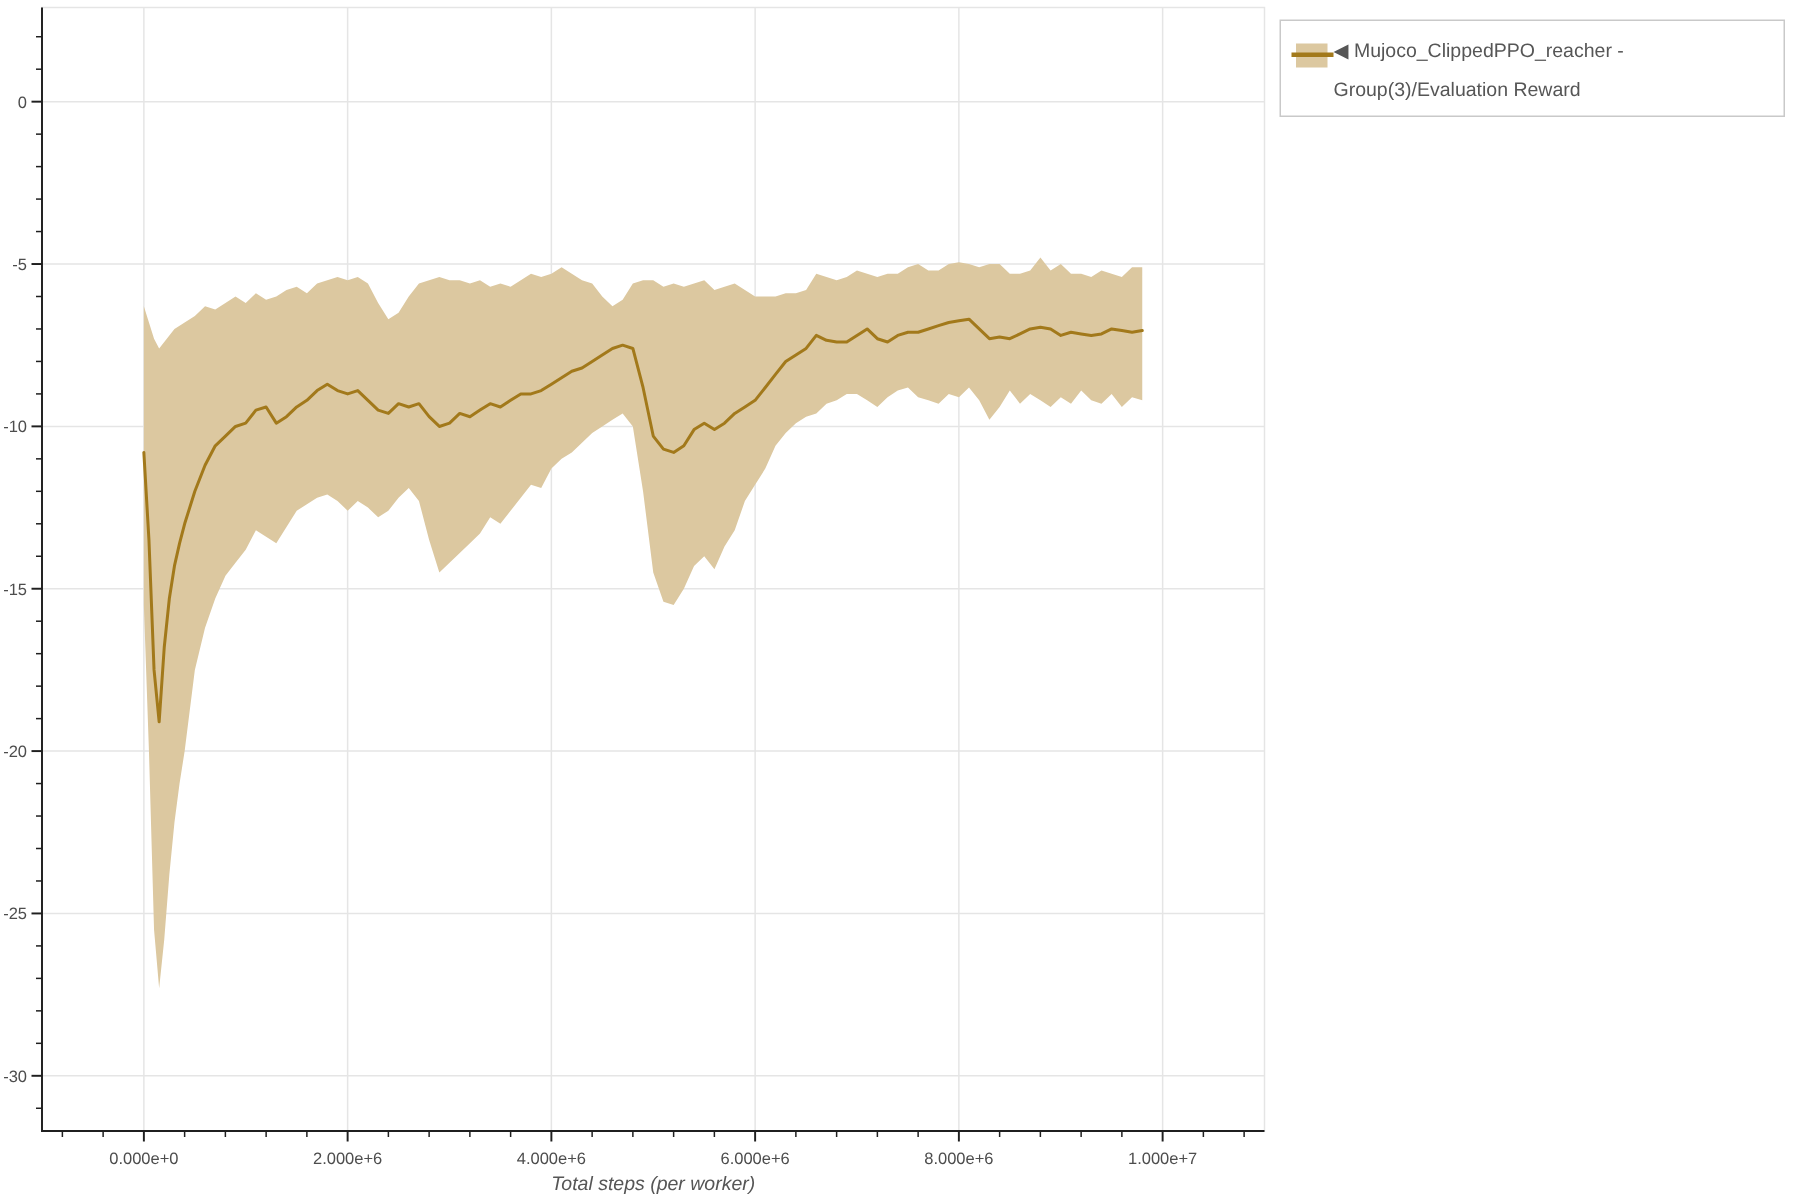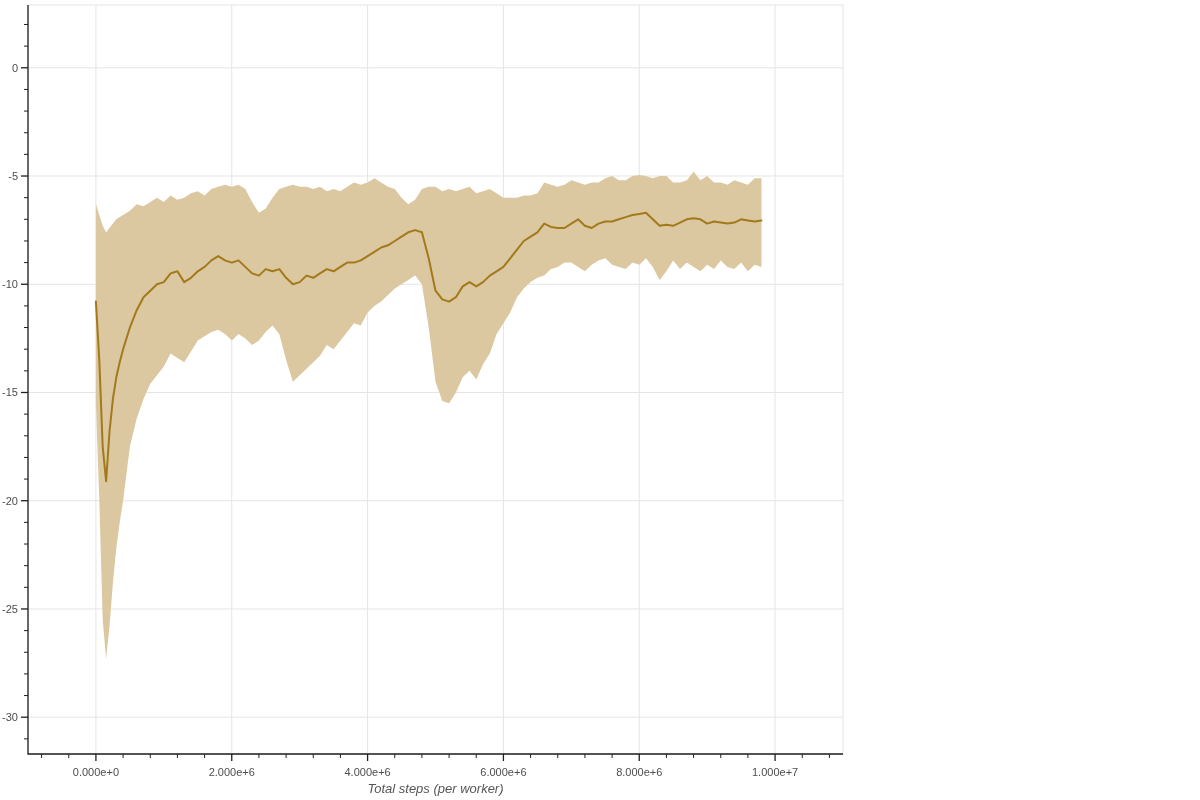--- a/index.html
+++ b/index.html
@@ -117,13 +117,20 @@
         <text x="95.91666666666666" y="776" text-anchor="middle">0.000e+0</text>
         <text x="231.75" y="776" text-anchor="middle">2.000e+6</text>
         <text x="367.58333333333337" y="776" text-anchor="middle">4.000e+6</text>
         <text x="503.4166666666667" y="776" text-anchor="middle">6.000e+6</text>
         <text x="639.25" y="776" text-anchor="middle">8.000e+6</text>
         <text x="775.0833333333333" y="776" text-anchor="middle">1.000e+7</text>
       </g>
       <text x="435.5" y="793" text-anchor="middle" font-family="Liberation Sans, DejaVu Sans, sans-serif" font-size="13px" font-style="italic" fill="#565656">Total steps (per worker)</text>
     </svg>
 
+  <div class="legend">
+    <div class="swatch">
+      <div class="swatch-rect" style="background: rgb(220, 200, 160);"></div>
+      <div class="swatch-line" style="background: rgb(162, 121, 27);"></div>
+    </div>
+    <div class="legend-label">◀ Mujoco_ClippedPPO_reacher - Group(3)/Evaluation Reward</div>
+  </div>
 </div>
 
 </body></html>

